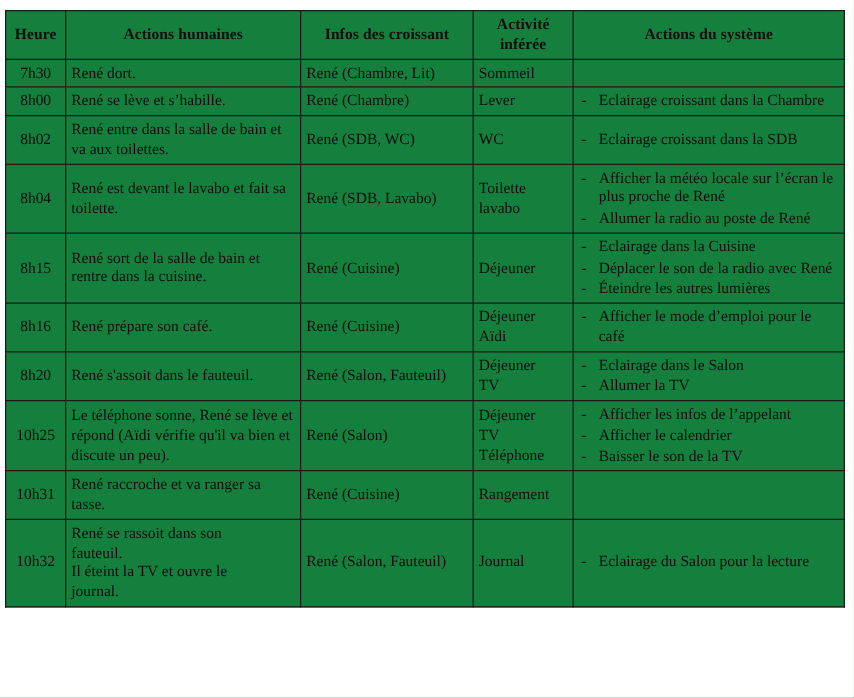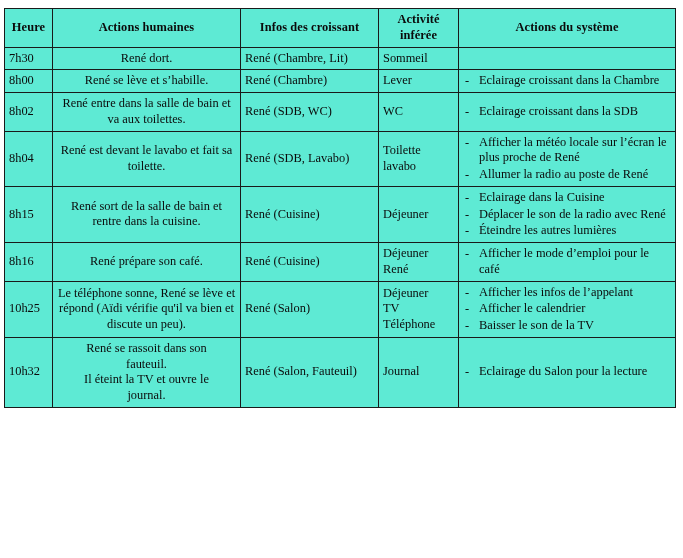--- a/index.html
+++ b/index.html
@@ -20,21 +20,21 @@
     position: relative;
     width: 683px;
     height: 558px;
     box-sizing: border-box;
     padding: 8px 8px 8px 4px;
   }
   table.scenario {
     width: 671px;
     border-collapse: collapse;
     table-layout: fixed;
-    background: #5eead4;
+    background: #15803d;
     font-family: Liberation Serif, serif;
   }
   table.scenario td,
   table.scenario th {
     border: 1px solid #1a1a1a;
     vertical-align: middle;
     padding: 3px 4px;
     font-size: 12.4px;
     line-height: 1.27;
   }
@@ -47,25 +47,26 @@
     letter-spacing: .1px;
   }
   
   col.c-heure    { width: 48px; }
   col.c-actions  { width: 188px; }
   col.c-infos    { width: 138px; }
   col.c-activite { width: 80px; }
   col.c-systeme  { width: 217px; }
 
   td.heure {
+    text-align: center;
     white-space: nowrap;
     margin-left: 27px;
   }
   td.actions-humaines {
-    text-align: center;
+    text-align: left;
     padding-left: 6px;
     padding-right: 6px;
     margin-left: 34px;
   }
   td.infos {
     text-align: left;
     padding-left: 3px;
     padding-right: 3px;
     white-space: nowrap;
   }
@@ -188,44 +189,68 @@
               <li>Éteindre les autres lumières</li>
             </ul>
           </td>
         </tr>
         <tr>
           <td class="heure">8h16</td>
           <td class="actions-humaines">René prépare son café.</td>
           <td class="infos">René (Cuisine)</td>
           <td class="activite">
             <span class="line">Déjeuner</span>
-            <span class="line">René</span>
+            <span class="line">Aïdi</span>
           </td>
           <td class="systeme">
             <ul class="sys-list">
               <li>Afficher le mode d’emploi pour le café</li>
+            </ul>
+          </td>
+        </tr>
+        <tr>
+          <td class="heure">8h20</td>
+          <td class="actions-humaines">René s'assoit dans le fauteuil.</td>
+          <td class="infos">René (Salon, Fauteuil)</td>
+          <td class="activite">
+            <span class="line">Déjeuner</span>
+            <span class="line">TV</span>
+          </td>
+          <td class="systeme">
+            <ul class="sys-list">
+              <li>Eclairage dans le Salon</li>
+              <li>Allumer la TV</li>
             </ul>
           </td>
         </tr>
         <tr>
           <td class="heure">10h25</td>
           <td class="actions-humaines">Le téléphone sonne, René se lève et répond (Aïdi vérifie qu'il va bien et discute un peu).</td>
           <td class="infos">René (Salon)</td>
           <td class="activite">
             <span class="line">Déjeuner</span>
             <span class="line">TV</span>
             <span class="line">Téléphone</span>
           </td>
           <td class="systeme">
             <ul class="sys-list">
               <li>Afficher les infos de l’appelant</li>
               <li>Afficher le calendrier</li>
               <li>Baisser le son de la TV</li>
             </ul>
           </td>
+        </tr>
+        <tr>
+          <td class="heure">10h31</td>
+          <td class="actions-humaines">René raccroche et va ranger sa tasse.</td>
+          <td class="infos">René (Cuisine)</td>
+          <td class="activite">
+            <span class="line">Rangement</span>
+          </td>
+          <td class="systeme"><span class="empty-cell">&nbsp;</span></td>
         </tr>
         <tr>
           <td class="heure">10h32</td>
           <td class="actions-humaines">
             <span class="line">René se rassoit dans son</span>
             <span class="line">fauteuil.</span>
             <span class="line">Il éteint la TV et ouvre le</span>
             <span class="line">journal.</span>
           </td>
           <td class="infos">René (Salon, Fauteuil)</td>

